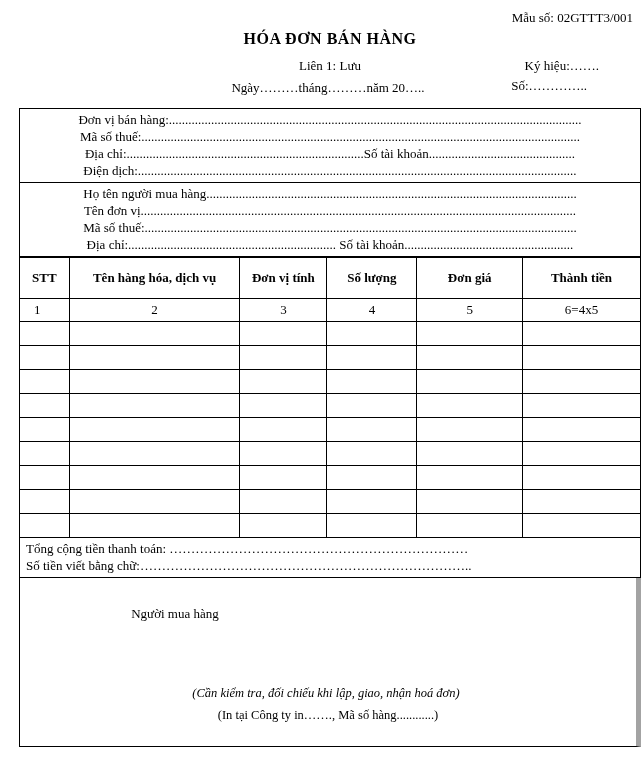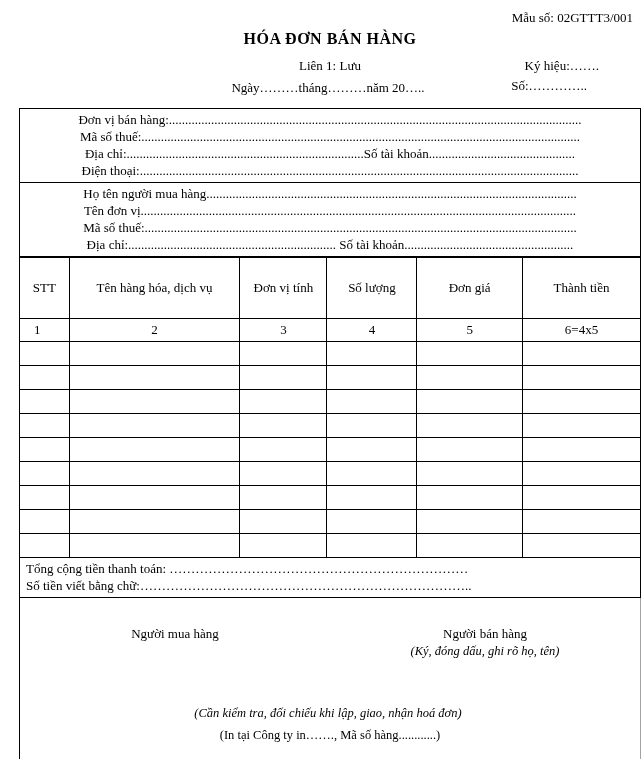--- a/index.html
+++ b/index.html
@@ -96,23 +96,23 @@
     table-layout: fixed;
     font-size: 13px;
   }
   table.items th, table.items td {
     border: 1px solid #000;
     padding: 0;
     text-align: center;
     vertical-align: middle;
   }
   table.items th {
-    font-weight: normal;
+    font-weight: bold;
     height: 36px;
-    padding: 12px 2px;
+    padding: 2px 2px;
   }
   table.items td.numrow {
     height: 22px;
   }
   table.items td.blank {
     height: 23px;
   }
   col.c1 { width: 8%; }
   col.c2 { width: 27.5%; }
   col.c3 { width: 14%; }
@@ -124,21 +124,21 @@
   .totals {
     border-left: 1px solid #000;
     border-right: 1px solid #000;
     border-bottom: 1px solid #000;
     padding: 2px 6px 3px 6px;
   }
 
   
   .sign-zone {
     border-left: 1px solid #000;
-    border-right: 1px solid #a3a3a3;
+    border-right: 5px solid #a3a3a3;
     border-bottom: 1px solid #000;
     height: 168px;
     position: relative;
   }
   .sign-buyer {
     position: absolute;
     left: 40px;
     top: 28px;
     width: 230px;
     text-align: center;
@@ -191,21 +191,21 @@
     <div class="sym-line">Ký hiệu:…….</div>
     <div class="num-line">Số:…………..</div>
     <div class="copy-line">Liên 1: Lưu</div>
     <div class="date-line">Ngày………tháng………năm 20…..</div>
   </div>
 
   <div class="block">
     <div class="fld">Đơn vị bán hàng:...............................................................................................................................</div>
     <div class="fld">Mã số thuế:.......................................................................................................................................</div>
     <div class="fld">Địa chỉ:.........................................................................Số tài khoản.............................................</div>
-    <div class="fld">Điện thoại:.......................................................................................................................................</div>
+    <div class="fld">Điện dịch:.......................................................................................................................................</div>
   </div>
 
   <div class="block with-bottom">
     <div class="fld">Họ tên người mua hàng..................................................................................................................</div>
     <div class="fld">Tên đơn vị......................................................................................................................................</div>
     <div class="fld">Mã số thuế:.....................................................................................................................................</div>
     <div class="fld">Địa chỉ:................................................................ Số tài khoản....................................................</div>
   </div>
 
   <table class="items">
@@ -313,24 +313,20 @@
 
   <div class="totals">
     <div class="fld">Tổng cộng tiền thanh toán: ……………………………………………………………</div>
     <div class="fld">Số tiền viết bằng chữ:…………………………………………………………………..</div>
   </div>
 
   <div class="sign-zone">
     <div class="sign-buyer">
       <div class="sign-title">Người mua hàng</div>
     </div>
-    <div class="sign-seller">
-      <div class="sign-title">Người bán hàng</div>
-      <div class="sign-sub">(Ký, đóng dấu, ghi rõ họ, tên)</div>
-    </div>
     <div class="note-check">(Cần kiểm tra, đối chiếu khi lập, giao, nhận hoá đơn)</div>
     <div class="note-print">(In tại Công ty in……., Mã số hàng............)</div>
   </div>
 
   <div class="footer">
     <div class="ft-title">Ghi chú:</div>
 
   </div>
 
 </div>

